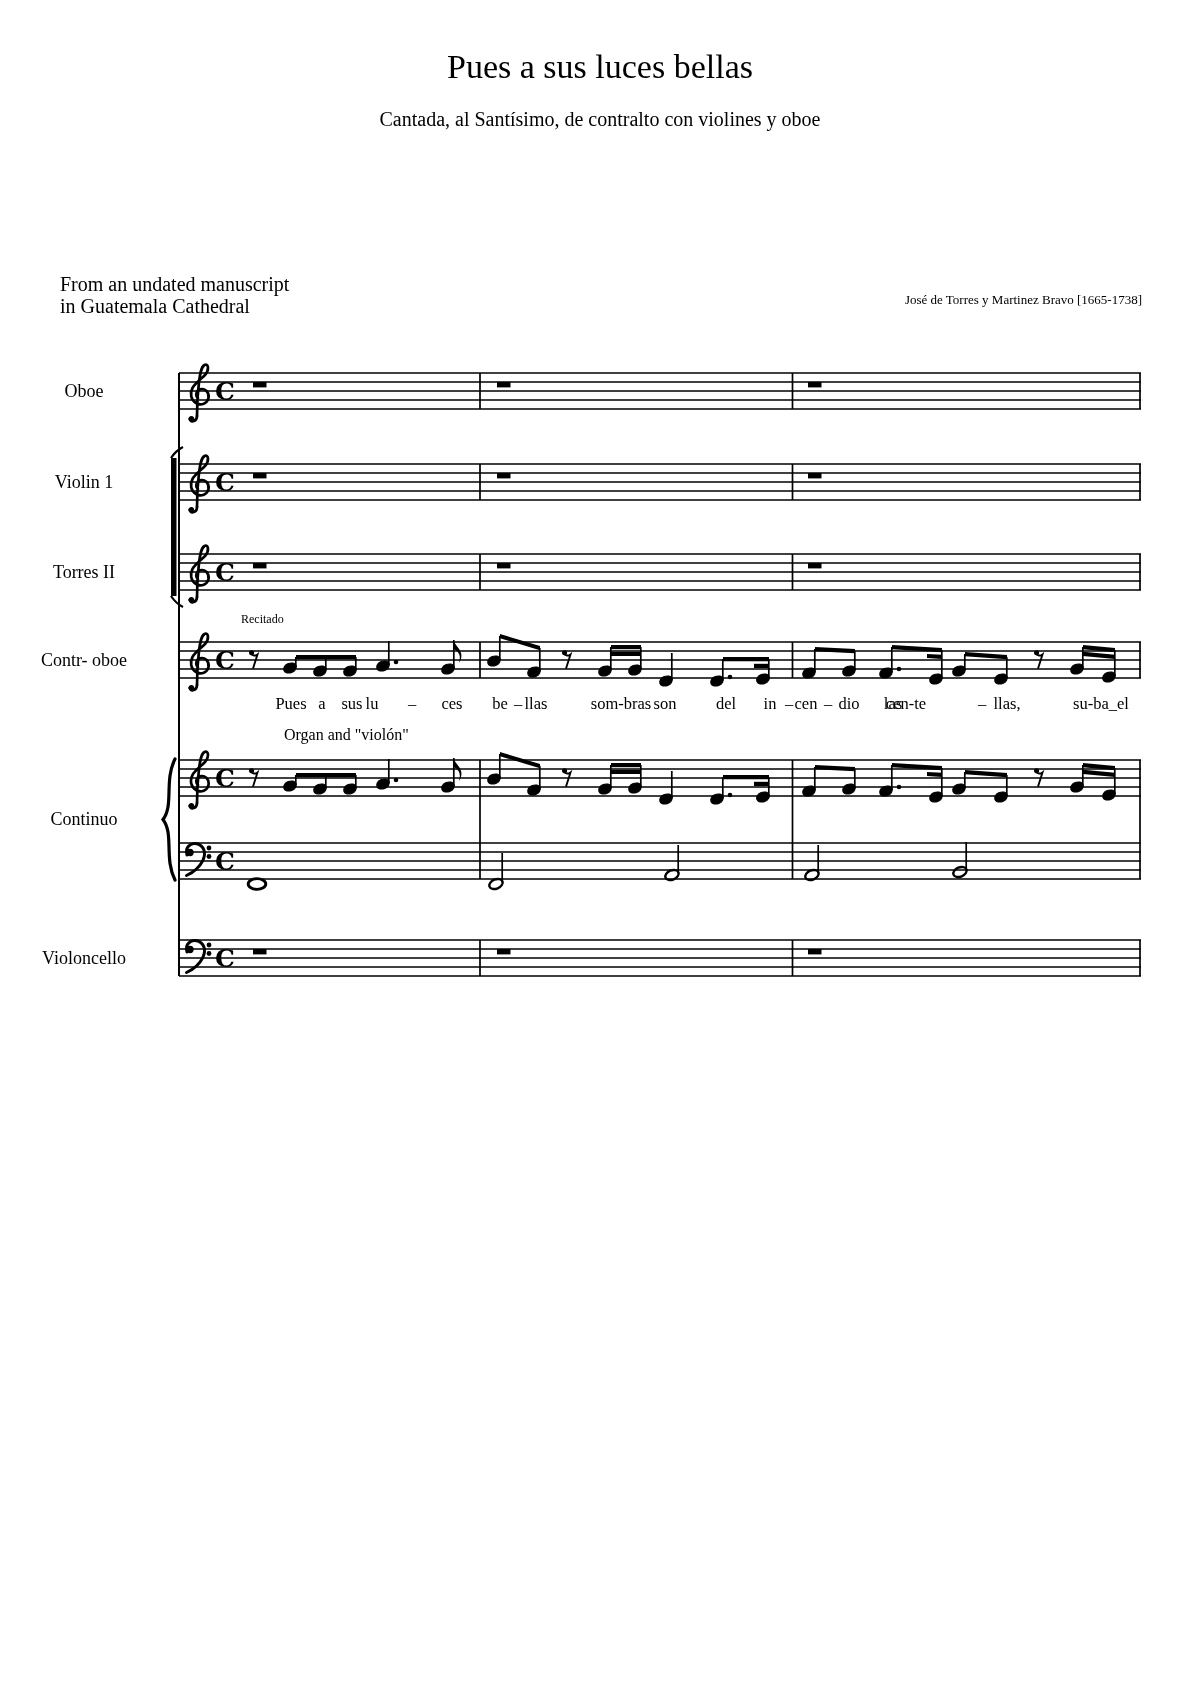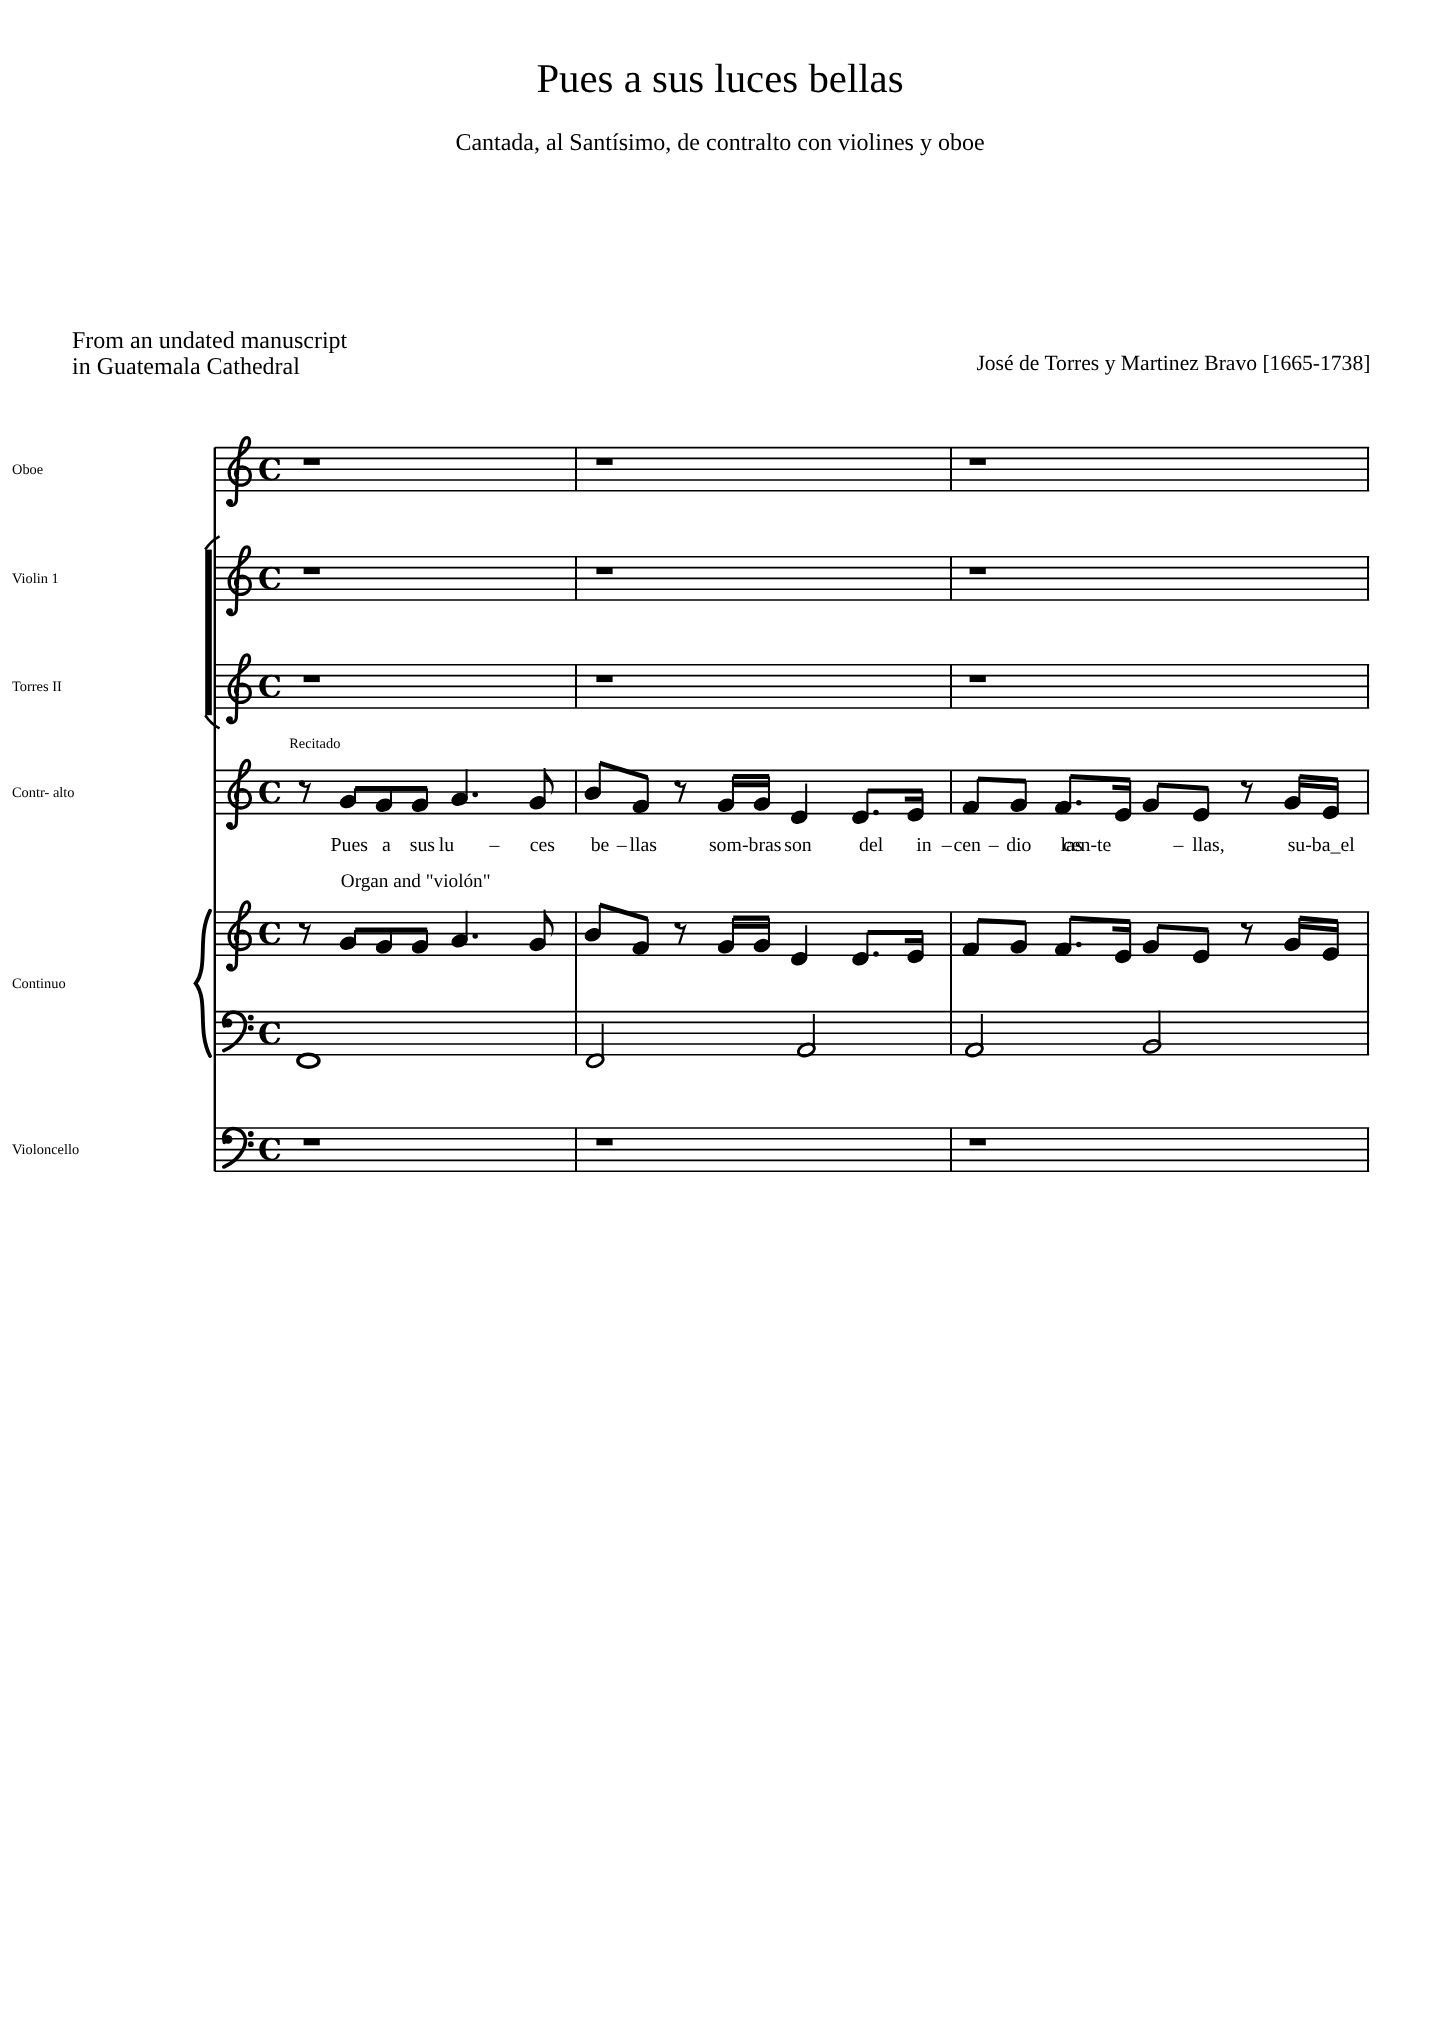--- a/index.html
+++ b/index.html
@@ -5,22 +5,22 @@
   html,body{margin:0;padding:0;background:#e8e8e8;}
   .page{
     position:relative;width:1200px;height:1697px;background:#ffffff;
     margin:0 auto;font-family:"Liberation Serif","DejaVu Serif",serif;color:#000;
     overflow:hidden;
   }
   .abs{position:absolute;}
   .title{top:48px;left:0;width:1200px;text-align:center;font-size:34px;}
   .subtitle{top:108px;left:0;width:1200px;text-align:center;font-size:20px;}
   .source{top:274px;left:60px;font-size:20px;line-height:21.5px;}
-  .composer{top:292px;right:58px;font-size:18px;}
-  .stafflabel{left:10px;width:148px;text-align:left;font-size:12px;height:24px;line-height:24px;}
+  .composer{top:292px;right:58px;font-size:13px;}
+  .stafflabel{left:10px;width:148px;text-align:center;font-size:18px;height:24px;line-height:24px;}
   .lbl-0{top:379px;} .lbl-1{top:470px;} .lbl-2{top:560px;}
   .lbl-3{top:648px;} .lbl-5{top:807px;} .lbl-6{top:946px;}
   .tempo{left:241px;top:612px;font-size:12px;}
   .direction{left:284px;top:726px;font-size:16px;}
   .lyrics{left:0;top:694px;width:1112px;height:24px;}
   .syll{position:absolute;transform:translateX(-50%);font-size:16.5px;white-space:nowrap;}
   #notation-svg{position:absolute;left:0;top:0;}
 </style>
 </head>
 <body>
@@ -317,21 +317,21 @@
   <div class="abs source">
     <div>From an undated manuscript</div>
     <div>in Guatemala Cathedral</div>
   </div>
 
   <div class="abs composer">José de Torres y Martinez Bravo [1665-1738]</div>
 
   <div class="abs stafflabel lbl-0">Oboe</div>
   <div class="abs stafflabel lbl-1">Violin 1</div>
   <div class="abs stafflabel lbl-2">Torres II</div>
-  <div class="abs stafflabel lbl-3">Contr- alto</div>
+  <div class="abs stafflabel lbl-3">Contr- oboe</div>
   <div class="abs stafflabel lbl-5">Continuo</div>
   <div class="abs stafflabel lbl-6">Violoncello</div>
 
   <div class="abs tempo">Recitado</div>
   <div class="abs direction">Organ and "violón"</div>
 
   <div class="abs lyrics" id="lyrics-line">
       <span class="syll" style="left: 291px;">Pues</span>
       <span class="syll" style="left: 322px;">a</span>
       <span class="syll" style="left: 352px;">sus</span>

